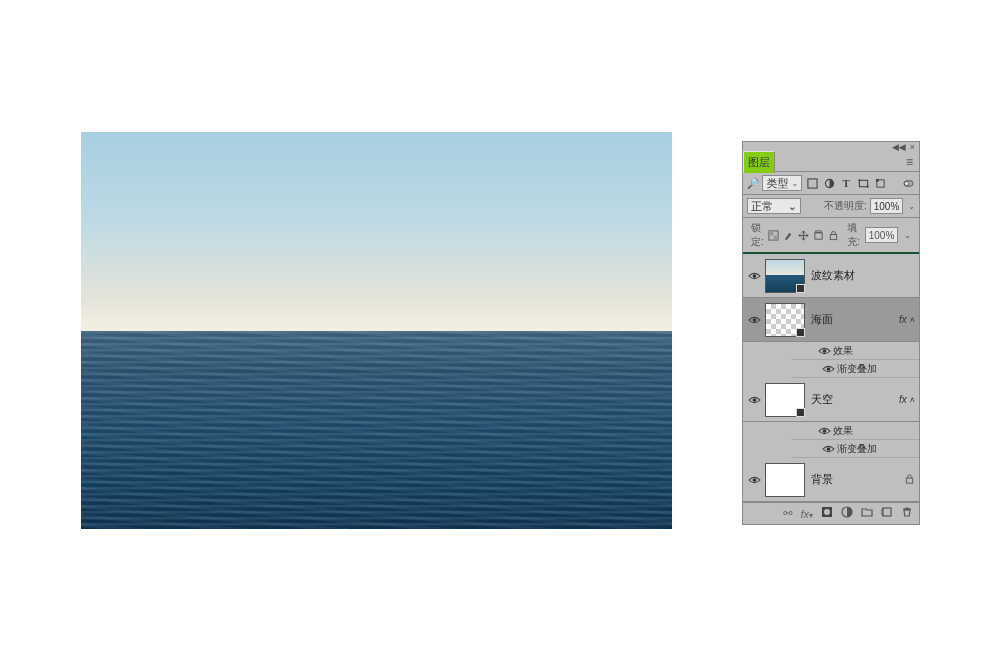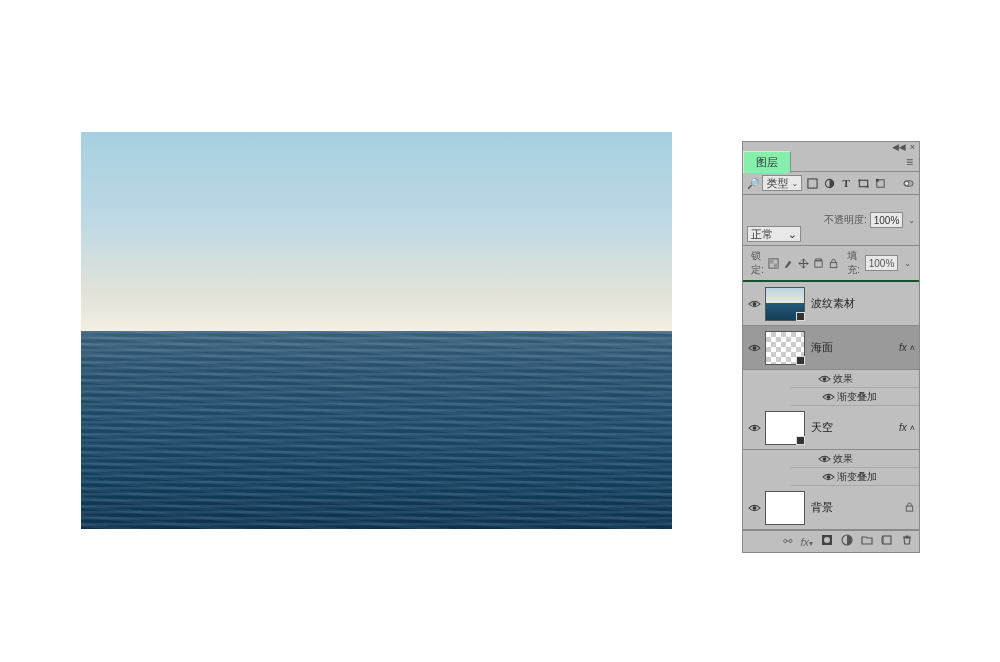--- a/index.html
+++ b/index.html
@@ -71,22 +71,22 @@
       color:#555;
     }
     .panel-tabrow {
       height: 20px;
       display: flex;
       align-items: center;
       background: #bfbfbf;
       border-bottom: 1px solid #8a8a8a;
     }
     .panel-tab {
-      padding: 3px 12px;
-      background: #86efac;
+      padding: 3px 4px;
+      background: #84cc16;
       border-top:1px solid #e0e0e0;
       border-left:1px solid #e0e0e0;
       border-right:1px solid #8a8a8a;
     }
     .panel-menu { margin-left:auto; padding:0 6px; font-size:12px; color:#555;}
     
     .filter-row {
       display:flex;
       align-items:center;
       padding:3px 4px;
@@ -112,21 +112,21 @@
     .icon-btn svg { width:11px; height:11px; }
     
     .blend-row {
       display:flex; align-items:center;
       padding:3px 4px; gap:3px;
       border-bottom:1px solid #8a8a8a;
     }
     .blend-select {
       display:flex; align-items:center;
       background:#e8e8e8; border:1px solid #8a8a8a;
-      height:16px; width:54px; padding:0 3px; gap:3px;margin-top:28px;
+      height:16px; width:54px; padding:0 3px; gap:3px;
     }
     .prop-label { color:#555; margin-left:auto; font-size:10px;}
     .pct-box {
       display:flex; align-items:center;
       background:#e8e8e8; border:1px solid #8a8a8a;
       height:16px; padding:0 3px; font-size:10px;
     }
     .chev-sm { font-size:8px; color:#555; margin-left:2px;}
     
     .lock-row {

